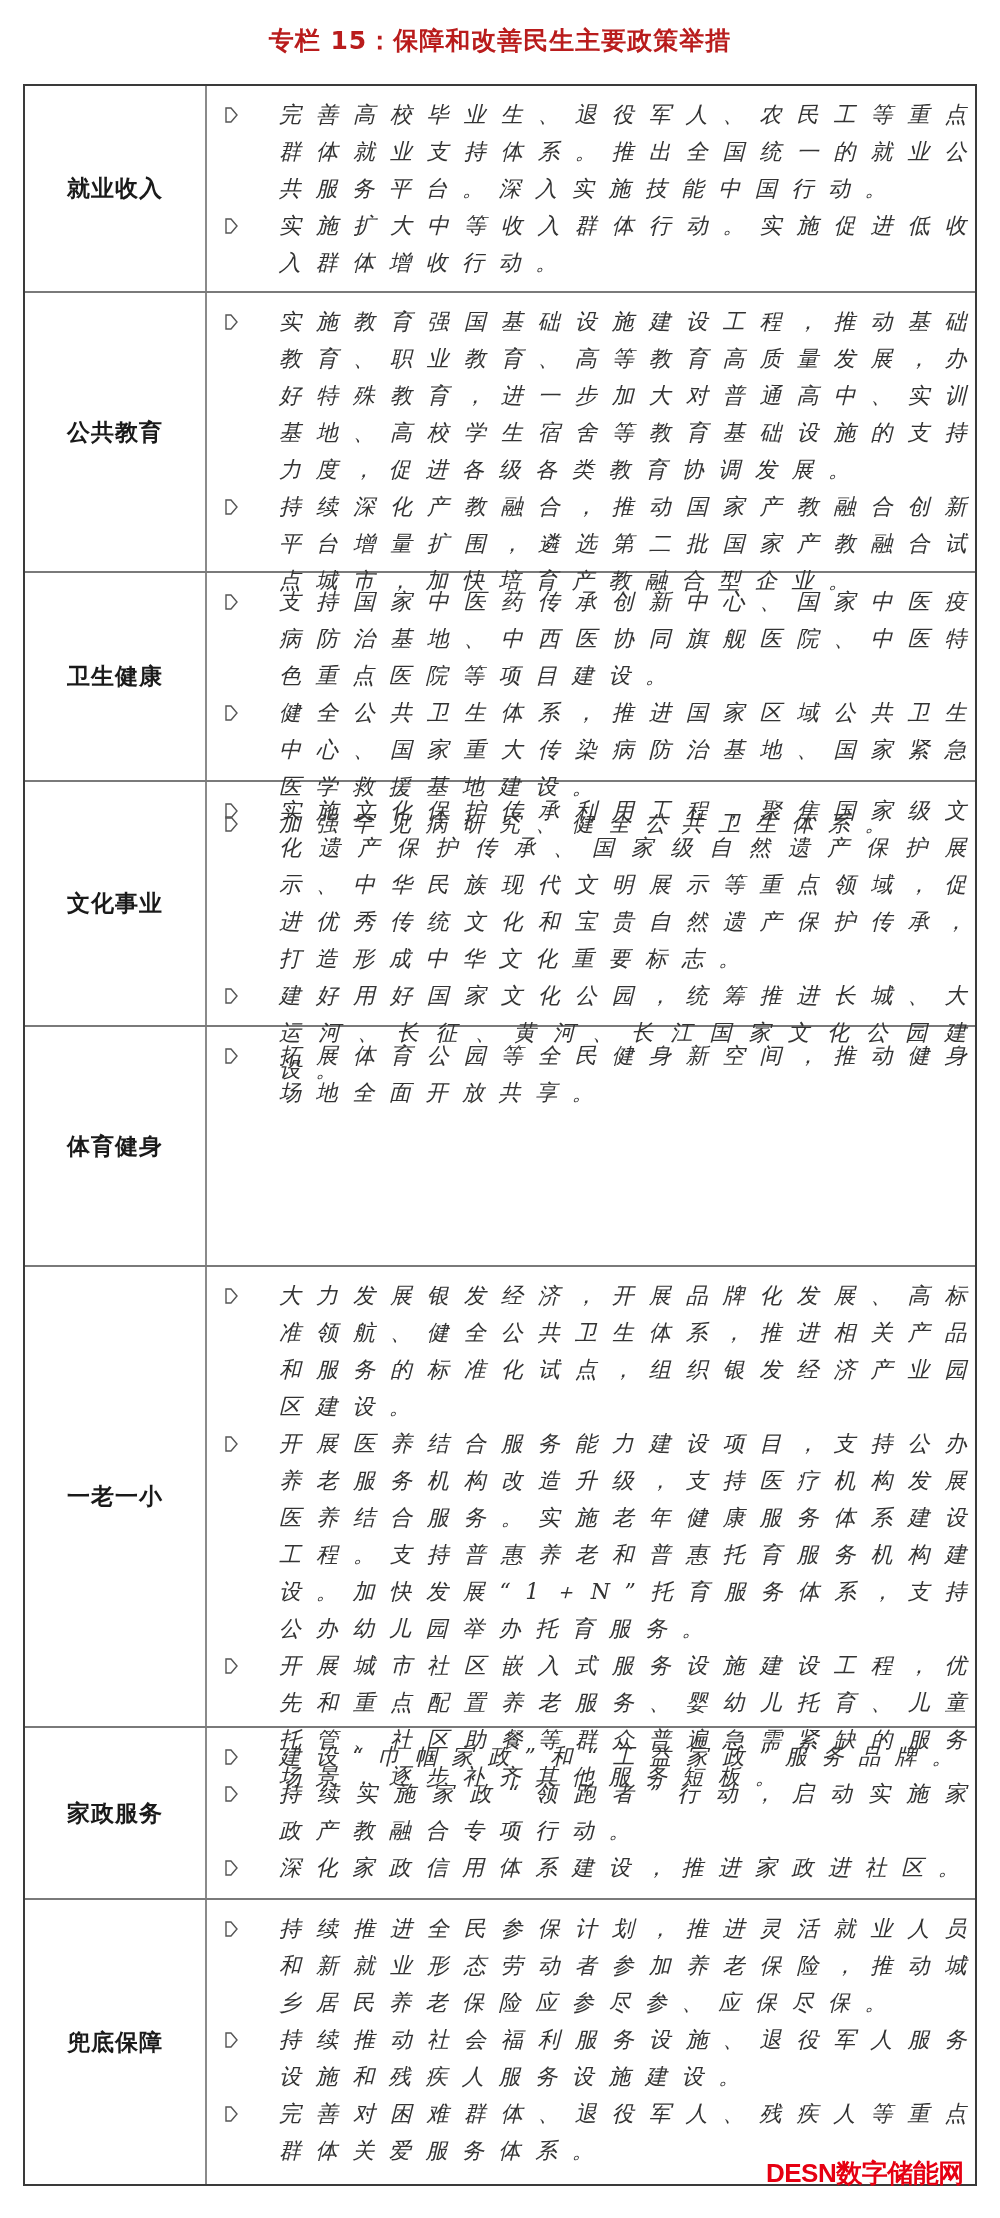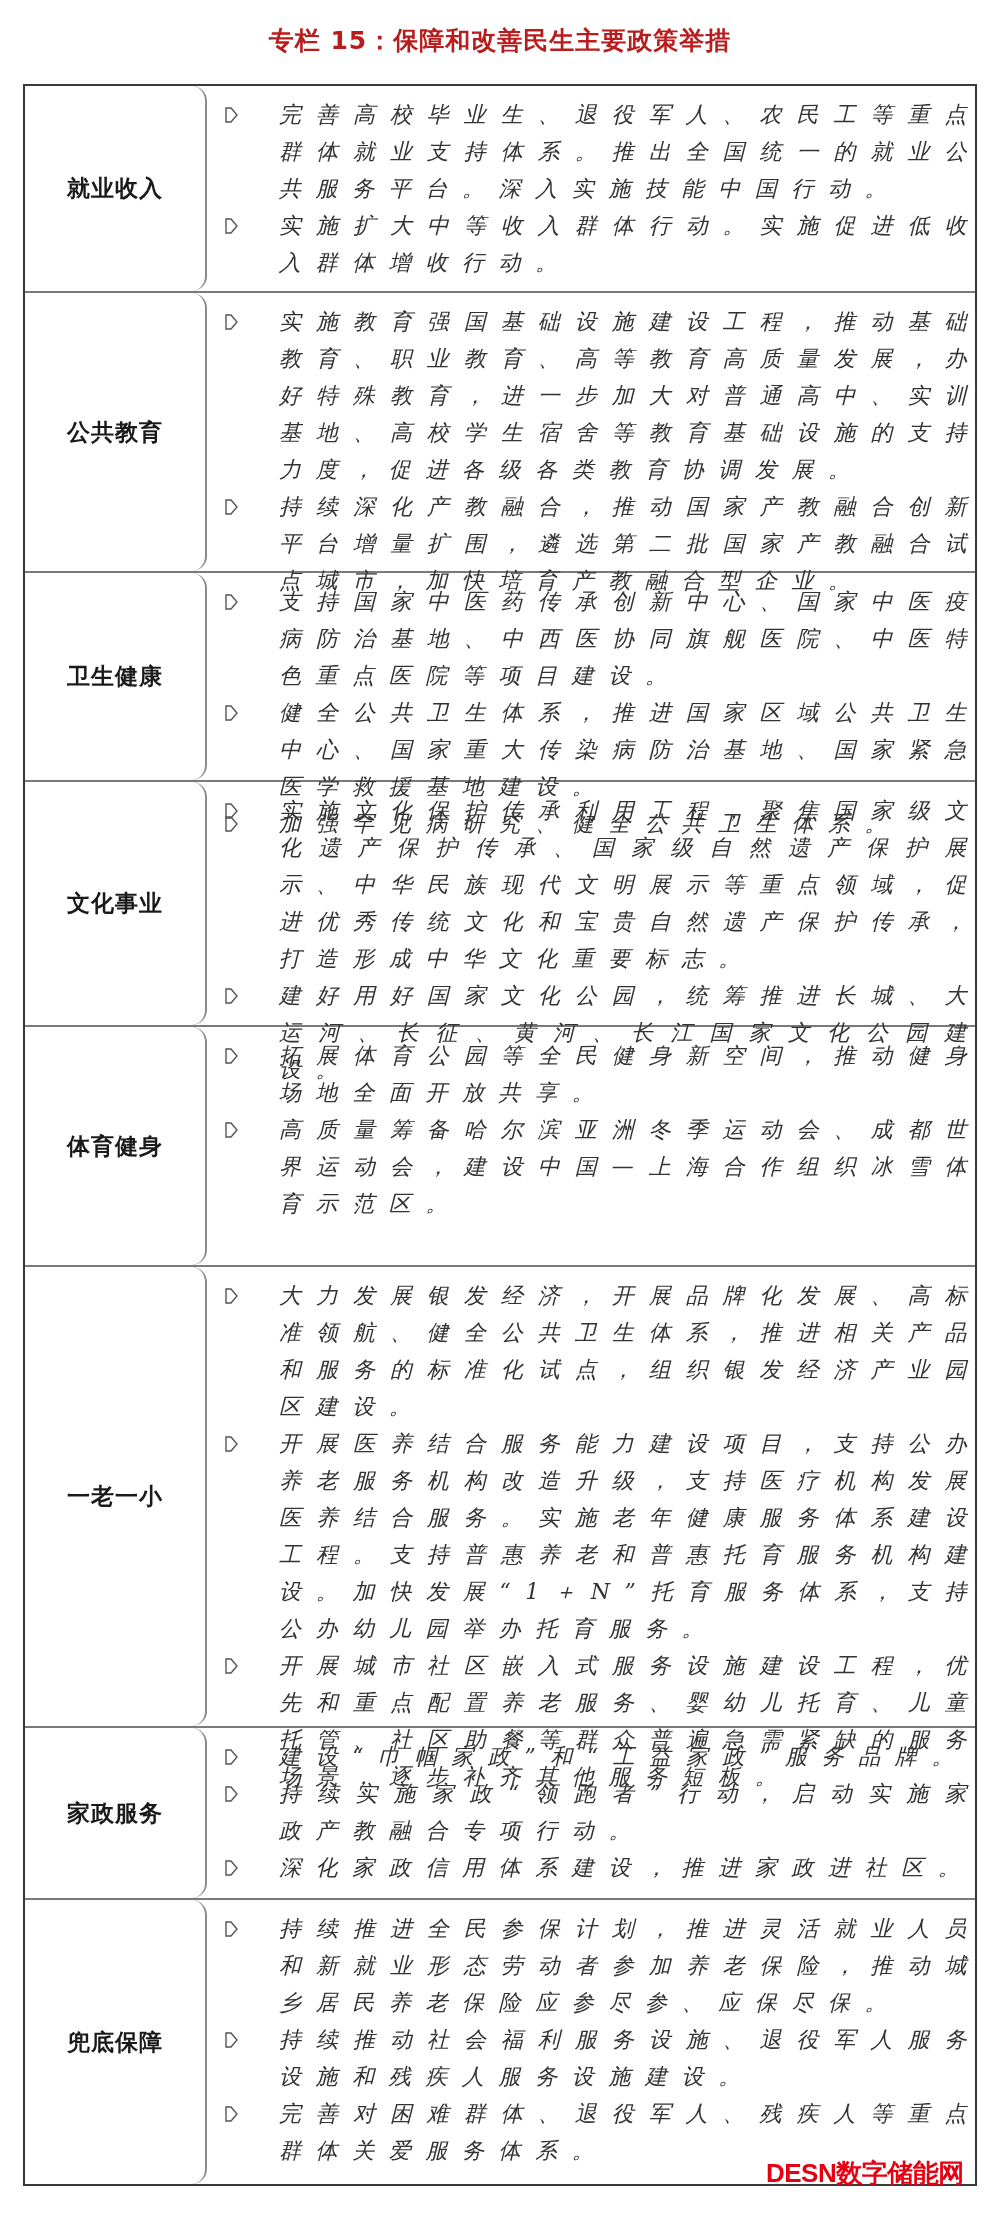--- a/index.html
+++ b/index.html
@@ -15,21 +15,21 @@
   .table {
     position: absolute; left: 23px; top: 84px; width: 954px;
     border: 2px solid #3a3a3a; box-sizing: border-box;
   }
   .row { display: flex; border-top: 2px solid #7a7a7a; box-sizing: border-box; }
   .row:first-child { border-top: none; }
   .cat {
     width: 182px; flex: 0 0 182px; border-right: 2px solid #8a8a8a;
     display: flex; align-items: center; justify-content: center;
     font-family: "DejaVu Sans", sans-serif; font-weight: bold; font-size: 23px;
-    color: #1a1a1a; letter-spacing: 1px; box-sizing: border-box; border-radius: 15px;
+    color: #1a1a1a; letter-spacing: 1px; box-sizing: border-box;
   }
   .items { flex: 1; padding: 10px 8px 0 0; box-sizing: border-box; }
   .item { display: flex; align-items: flex-start; font-style: italic; }
   .bullet {
     width: 72px; flex: 0 0 72px; box-sizing: border-box; padding-left: 18px;
     height: 37px; display: flex; align-items: center; color: #555;
   }
   .bullet svg { width: 13px; height: 20px; }
   .text {
     flex: 1; font-family: "DejaVu Serif", serif; font-size: 22px; line-height: 37px;
@@ -144,28 +144,20 @@
       <div class="cat">体育健身</div>
       <div class="items">
         <div class="item">
           <span class="bullet">
             <svg viewBox="0 0 13 20">
               <path d="M1 3 H6 L12 10 L6 17 H1 Z" fill="none" stroke="#555" stroke-width="1.4" stroke-linejoin="miter"></path>
             </svg>
           </span>
           <span class="text">拓展体育公园等全民健身新空间，推动健身场地全面开放共享。</span>
         </div>
-        <div class="item">
-          <span class="bullet">
-            <svg viewBox="0 0 13 20">
-              <path d="M1 3 H6 L12 10 L6 17 H1 Z" fill="none" stroke="#555" stroke-width="1.4" stroke-linejoin="miter"></path>
-            </svg>
-          </span>
-          <span class="text">高质量筹备哈尔滨亚洲冬季运动会、成都世界运动会，建设中国—上海合作组织冰雪体育示范区。</span>
-        </div>
       </div>
     </div>
     <div class="row" style="height: 461px;">
       <div class="cat">一老一小</div>
       <div class="items">
         <div class="item">
           <span class="bullet">
             <svg viewBox="0 0 13 20">
               <path d="M1 3 H6 L12 10 L6 17 H1 Z" fill="none" stroke="#555" stroke-width="1.4" stroke-linejoin="miter"></path>
             </svg>

